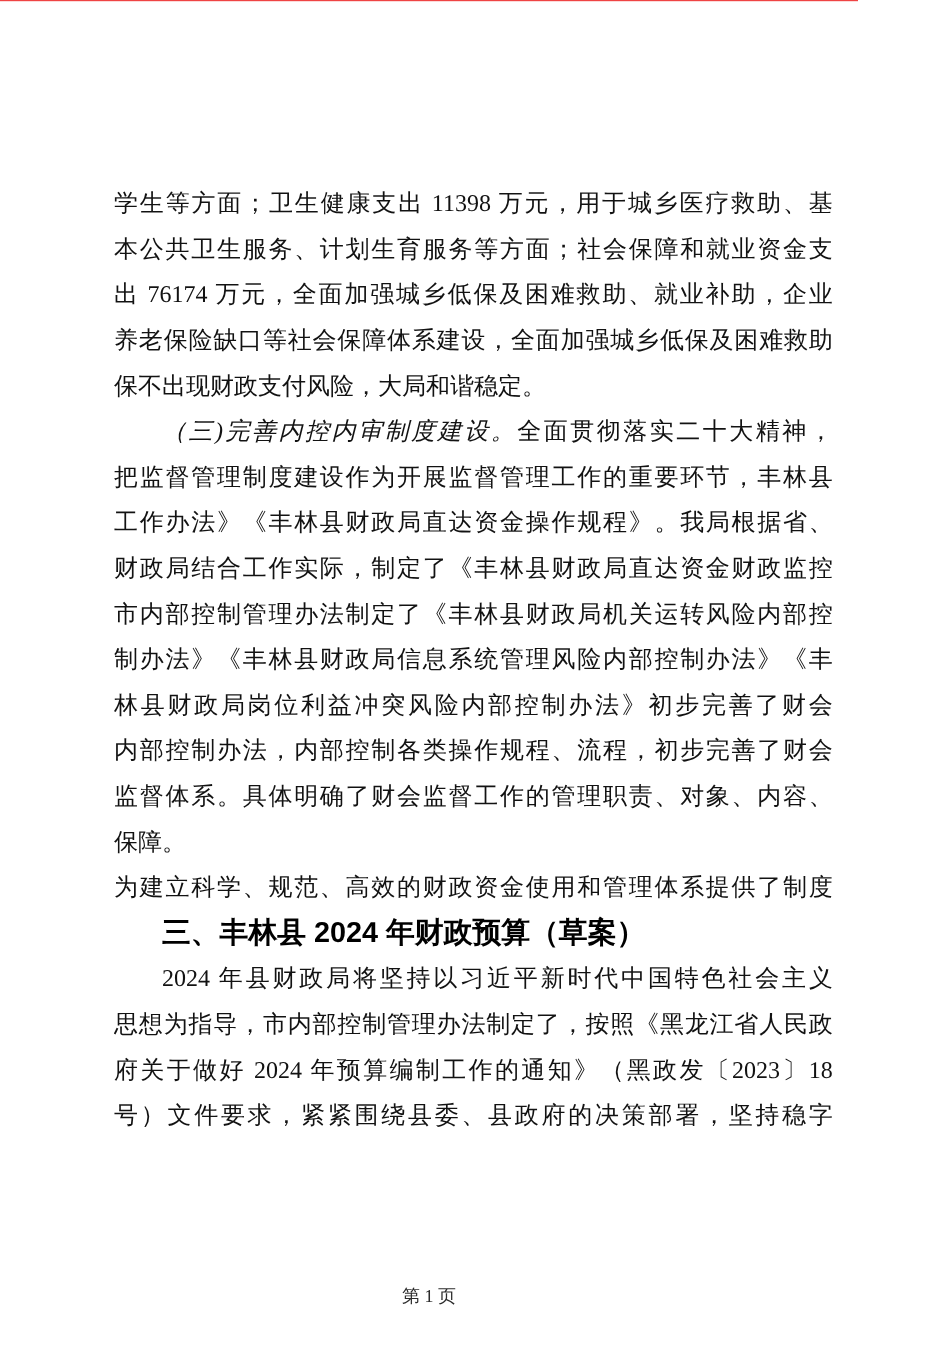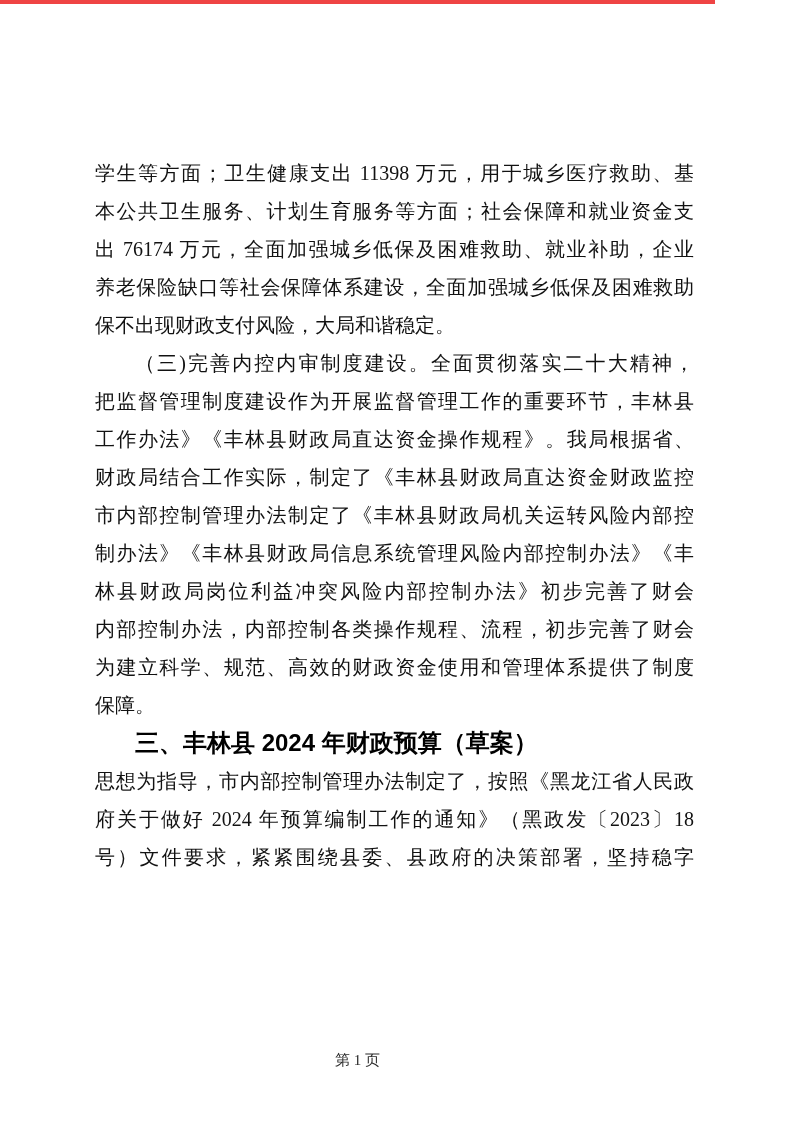--- a/index.html
+++ b/index.html
@@ -8,21 +8,21 @@
     background: #ffffff;
   }
   .page {
     position: relative;
     width: 715px;
     height: 1122px;
     background: #ffffff;
     overflow: hidden;
     font-family: "Liberation Serif", "DejaVu Serif", serif;
     color: #121212;
-    border-top: 4px solid #ef4444;
+    border-top: 1px solid #ef4444;
     box-sizing: border-box;
   }
   .content {
     position: absolute;
     top: 150px;
     left: 95px;
     width: 599px;
     font-size: 20px;
     line-height: 38px;
   }
@@ -32,33 +32,34 @@
     overflow: hidden;
     text-align: justify;
     text-align-last: justify;
   }
   .line.indent { padding-left: 40px; }
   .line.para-end {
     text-align-last: left;
   }
   .seg { font-style: normal; }
   .seg-kai {
+    font-style: italic;           
   }
   .para.heading {
     height: 38px;
     line-height: 38px;
     padding-left: 40px;
     font-weight: bold;
     font-size: 24px;
     font-family: "Liberation Sans", "DejaVu Sans", sans-serif;
     color: #000000;
   }
   .footer {
     position: absolute;
-    top: 1046px;
+    top: 1070px;
     left: 0;
     width: 100%;
     text-align: center;
     font-size: 15px;
     line-height: 20px;
     color: #2b2b2b;
   }
 </style>
 </head>
 <body>
@@ -74,25 +75,27 @@
       </div>
       <div class="para">
         <div class="line indent"><span class="seg-kai">（三)完善内控内审制度建设。</span><span class="seg">全面贯彻落实二十大精神，</span></div>
         <div class="line"><span class="seg">把监督管理制度建设作为开展监督管理工作的重要环节，丰林县</span></div>
         <div class="line"><span class="seg">工作办法》《丰林县财政局直达资金操作规程》。我局根据省、</span></div>
         <div class="line"><span class="seg">财政局结合工作实际，制定了《丰林县财政局直达资金财政监控</span></div>
         <div class="line"><span class="seg">市内部控制管理办法制定了《丰林县财政局机关运转风险内部控</span></div>
         <div class="line"><span class="seg">制办法》《丰林县财政局信息系统管理风险内部控制办法》《丰</span></div>
         <div class="line"><span class="seg">林县财政局岗位利益冲突风险内部控制办法》初步完善了财会</span></div>
         <div class="line"><span class="seg">内部控制办法，内部控制各类操作规程、流程，初步完善了财会</span></div>
+        <div class="line"><span class="seg">监督体系。具体明确了财会监督工作的管理职责、对象、内容、</span></div>
+        <div class="line para-end"><span class="seg">保障。</span></div>
         <div class="line"><span class="seg">为建立科学、规范、高效的财政资金使用和管理体系提供了制度</span></div>
-        <div class="line para-end"><span class="seg">保障。</span></div>
       </div>
       <div class="para heading">三、丰林县 2024 年财政预算（草案）</div>
       <div class="para">
+        <div class="line indent"><span class="seg">2024 年县财政局将坚持以习近平新时代中国特色社会主义</span></div>
         <div class="line"><span class="seg">思想为指导，市内部控制管理办法制定了，按照《黑龙江省人民政</span></div>
         <div class="line"><span class="seg">府关于做好 2024 年预算编制工作的通知》（黑政发〔2023〕18</span></div>
         <div class="line"><span class="seg">号）文件要求，紧紧围绕县委、县政府的决策部署，坚持稳字</span></div>
       </div>
     </div>
   <div class="footer">
     <span>第 1 页</span>
   </div>
 </div>
 

